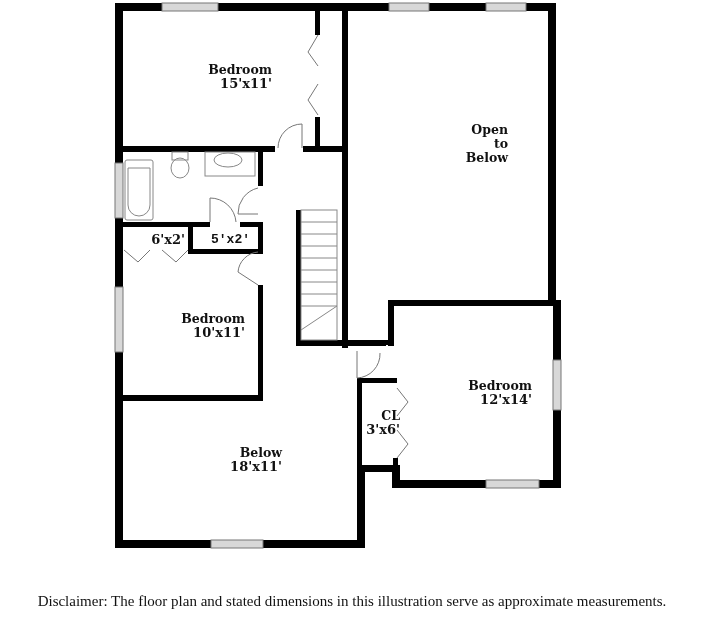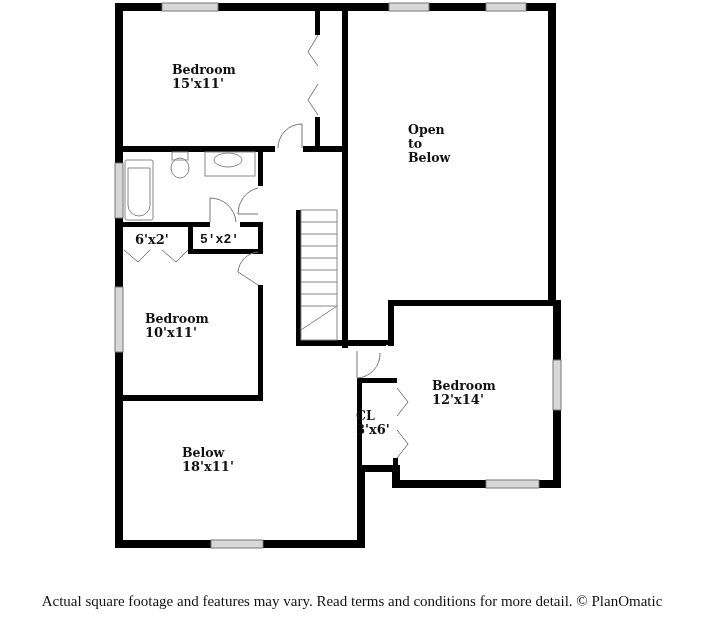--- a/index.html
+++ b/index.html
@@ -1,18 +1,18 @@
 <!DOCTYPE html>
 <html><head>
 <meta charset="utf-8">
 <style>
   html, body { margin:0; padding:0; background:#ffffff; }
   body { width:704px; height:632px; position:relative; overflow:hidden; font-family:"DejaVu Serif", serif; }
   #plan { position:absolute; left:0; top:0; }
-  .label { position:absolute; text-align:left; font-family:"DejaVu Serif", serif; font-weight:bold; color:#111; line-height:14px; }
+  .label { position:absolute; text-align:right; font-family:"DejaVu Serif", serif; font-weight:bold; color:#111; line-height:14px; }
   .label span { display:block; }
   .name { font-size:12.5px; }
   .dims { font-size:13px; }
   #disclaimer { position:absolute; left:0; top:592px; width:704px; text-align:center; font-family:"Liberation Serif", serif; font-size:15px; line-height:19px; color:#111; }
   #disclaimer span { display:block; }
 </style>
 </head>
 <body>
 
 <svg id="plan" width="704" height="590" viewBox="0 0 704 590" xmlns="http://www.w3.org/2000/svg">
@@ -135,14 +135,14 @@
 <div class="label" style="left:356px; top:409px; width:44px;">
   <span class="name">CL</span>
   <span class="dims">3'x6'</span>
 </div>
 <div class="label" style="left:182px; top:446px; width:100px;">
   <span class="name">Below</span>
   <span class="dims">18'x11'</span>
 </div>
 
 <div id="disclaimer">
-  <span>Actual square footage and features may vary. Read terms and conditions for more detail. © PlanOmatic</span>
+  <span>Disclaimer: The floor plan and stated dimensions in this illustration serve as approximate measurements.</span>
 </div>
 
 </body></html>

